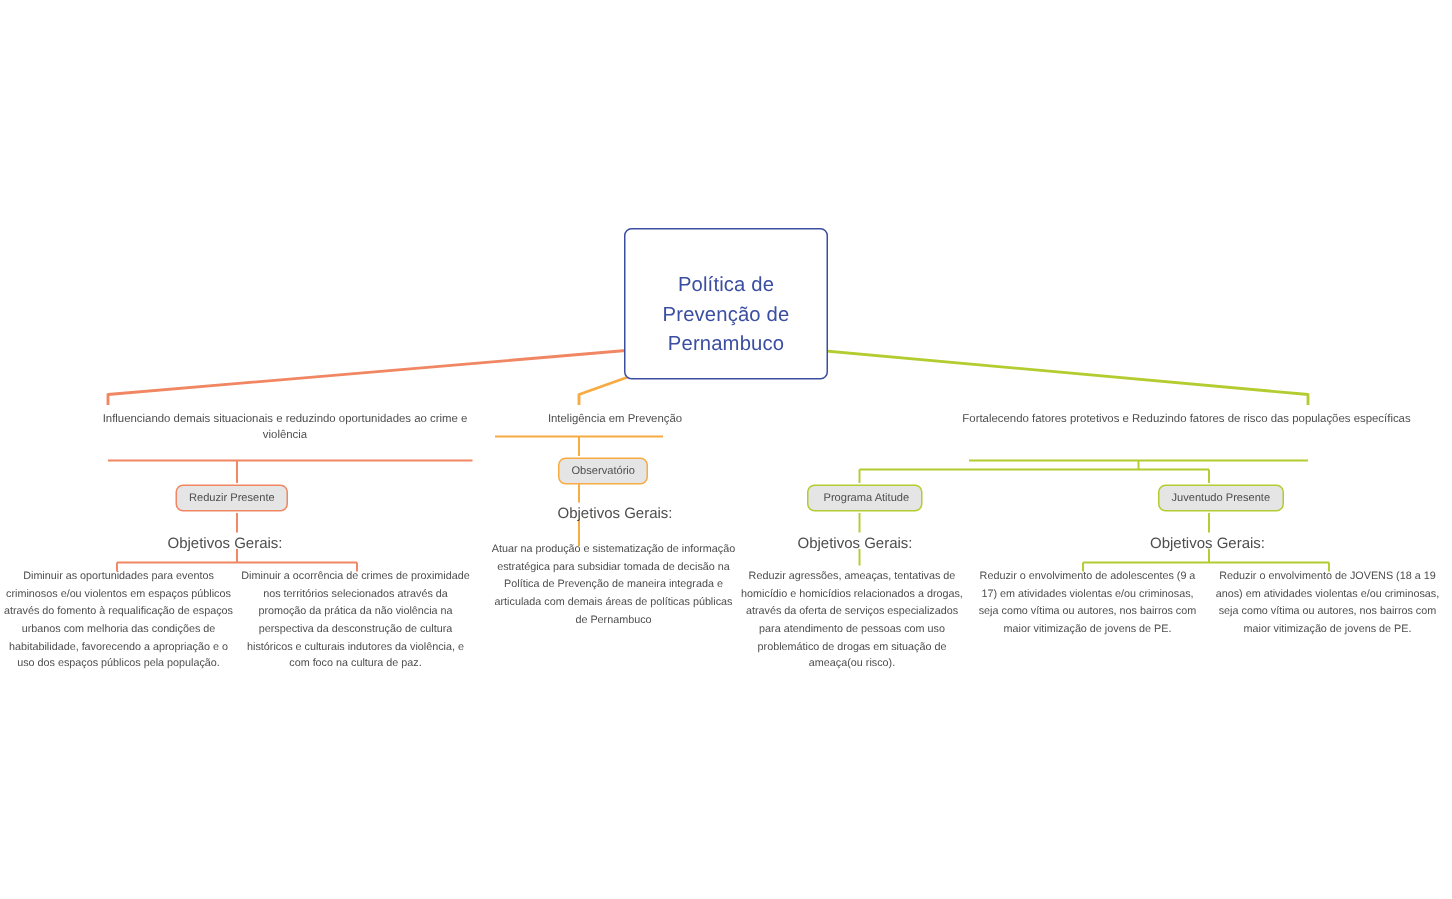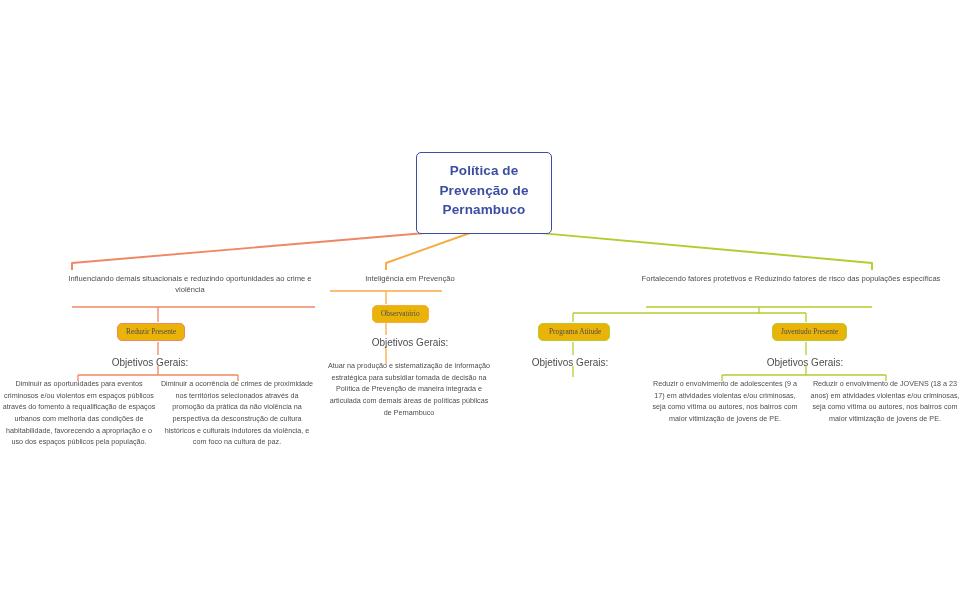--- a/index.html
+++ b/index.html
@@ -29,50 +29,49 @@
   .node {
     position: absolute;
     text-align: center;
     line-height: 1.32;
   }
 
   .root-node {
     left: 416px;
     top: 152px;
     width: 136px;
-    padding: 8px 8px 13px 8px;
+    padding: 27px 8px 13px 8px;
     border: 1.5px solid #3b4ea1;
     border-radius: 5px;
     background: #ffffff;
     color: #3b4ea1;
     font-size: 13.5px;
-    font-weight: bold;
+    font-weight: normal;
     letter-spacing: 0.1px;
     line-height: 1.45;
   }
 
   .branch-title {
     font-size: 7.6px;
     color: #4d4d4d;
     line-height: 1.45;
   }
   .branch-title.b1 { left: 62px;  top: 273px; width: 256px; }
   .branch-title.b2 { left: 336px; top: 273px; width: 148px; }
   .branch-title.b3 { left: 622px; top: 273px; width: 338px; }
 
   .pill {
     position: absolute;
     padding: 3.5px 8px 4px 8px;
     border-radius: 5px;
-    background: #eab308;
+    background: #e5e5e5;
     font-size: 7.4px;
     color: #4d4d4d;
     white-space: nowrap;
     line-height: 1.1;
-    font-family: Liberation Serif, serif;
   }
   .pill.coral  { border: 1.2px solid #f08662; }
   .pill.orange { border: 1.2px solid #f7ab42; }
   .pill.lime   { border: 1.2px solid #b4cc2f; }
 
   .pill-governo      { left: 117px; top: 323px; }
   .pill-observatorio { left: 372px; top: 305px; }
   .pill-atitude      { left: 538px; top: 323px; padding-left: 10px; }
   .pill-juventudo    { left: 772px; top: 323px; }
 
@@ -163,18 +162,19 @@
   <div class="node sublabel sub-3">Objetivos Gerais:</div>
 
   <div class="node sublabel sub-4">Objetivos Gerais:</div>
 
   <div class="node leaf leaf-1">Diminuir as oportunidades para eventos criminosos e/ou violentos em espaços públicos através do fomento à requalificação de espaços urbanos com melhoria das condições de habitabilidade, favorecendo a apropriação e o uso dos espaços públicos pela população.</div>
 
   <div class="node leaf leaf-2">Diminuir a ocorrência de crimes de proximidade nos territórios selecionados através da promoção da prática da não violência na perspectiva da desconstrução de cultura históricos e culturais indutores da violência, e com foco na cultura de paz.</div>
 
   <div class="node leaf leaf-3">Atuar na produção e sistematização de informação estratégica para subsidiar tomada de decisão na Política de Prevenção de maneira integrada e articulada com demais áreas de políticas públicas de Pernambuco</div>
 
+  <div class="node leaf leaf-4">Reduzir agressões, ameaças, tentativas de homicídio e homicídios relacionados a drogas, através da oferta de serviços especializados para atendimento de pessoas com uso problemático de drogas em situação de ameaça(ou risco).</div>
 
   <div class="node leaf leaf-5">Reduzir o envolvimento de adolescentes (9 a 17) em atividades violentas e/ou criminosas, seja como vítima ou autores, nos bairros com maior vitimização de jovens de PE.</div>
 
-  <div class="node leaf leaf-6">Reduzir o envolvimento de JOVENS (18 a 23 anos)  em atividades violentas e/ou criminosas, seja como vítima ou autores, nos bairros com maior vitimização de jovens de PE.</div>
+  <div class="node leaf leaf-6">Reduzir o envolvimento de JOVENS (18 a 19 anos)  em atividades violentas e/ou criminosas, seja como vítima ou autores, nos bairros com maior vitimização de jovens de PE.</div>
 
 </div>
 
 </body></html>

